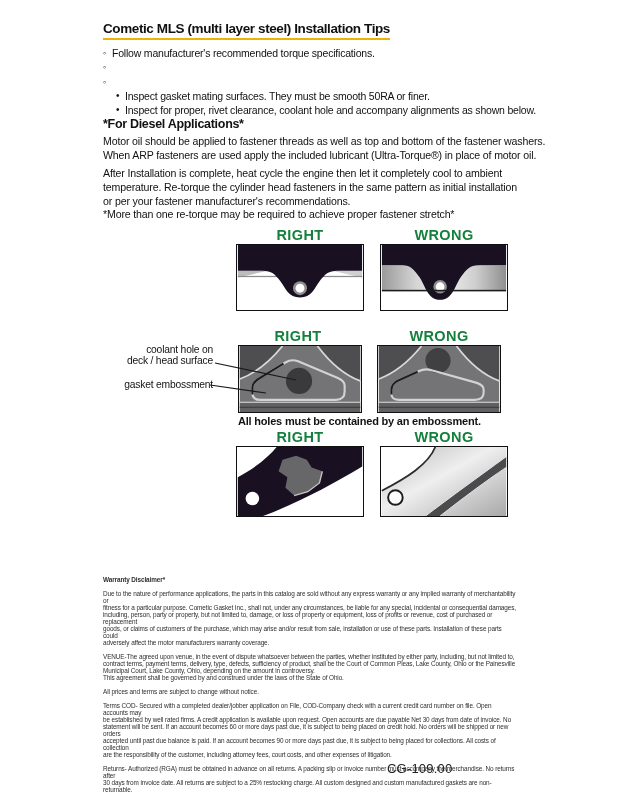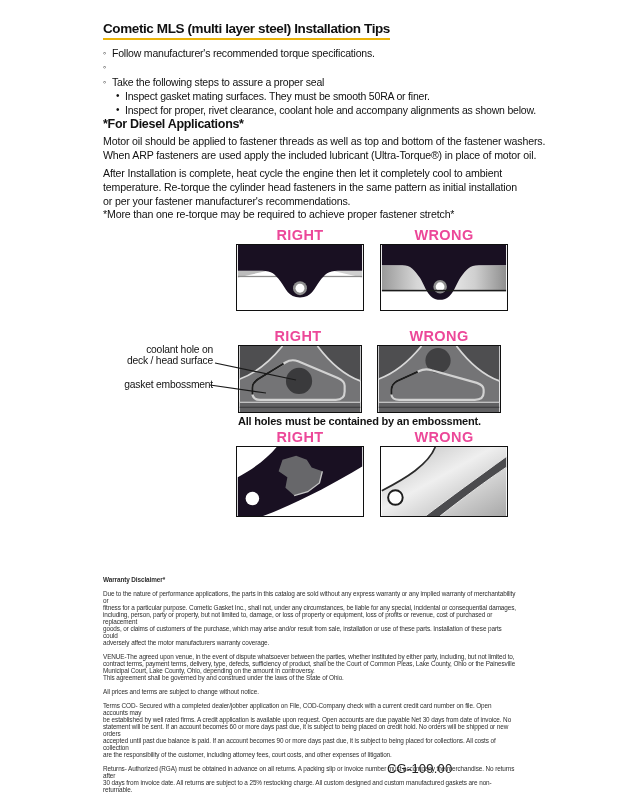--- a/index.html
+++ b/index.html
@@ -22,21 +22,21 @@
   .b-row.sub { padding-left:13px; }
   .b-row.sub .marker { font-size:10px; }
 
   .diesel-h { left:103px; top:117px; font-size:12.5px; font-weight:bold; letter-spacing:-0.3px; }
   .para { left:103px; font-size:10.6px; letter-spacing:-0.15px; line-height:13.8px; }
   .p1 { top:135px; }
   .p2 { top:167px; }
   .note { top:208px; }
 
   .fig-label { width:128px; text-align:center; font-size:14.5px; font-weight:bold;
-               letter-spacing:0.4px; color:#ec4899; }
+               letter-spacing:0.4px; color:#15803d; }
   .fig-box { border:1.6px solid #101010; background:#fff; }
   .fig-box svg { display:block; width:100%; height:100%; }
   .caption { font-size:11px; font-weight:bold; letter-spacing:-0.2px; line-height:11.5px; color:#131313; }
 
   .side-label { font-size:10.3px; letter-spacing:-0.2px; line-height:11px;
                 text-align:right; width:112px; color:#131313; }
 
   .leader-overlay { left:0; top:0; width:618px; height:800px; pointer-events:none; z-index:6; }
 
   .warranty { left:103px; top:576px; width:414px; font-size:6.4px; line-height:7px;
@@ -56,21 +56,20 @@
   <div class="abs intro">
     <div class="b-row">
       <span class="marker">◦</span>
       <span>Follow manufacturer's recommended torque specifications.</span>
     </div>
     <div class="b-row">
       <span class="marker">◦</span>
     </div>
     <div class="b-row">
       <span class="marker">◦</span>
-      <span>Take the following steps to assure a proper seal</span>
     </div>
     <div class="b-row sub">
       <span class="marker">•</span>
       <span>Inspect gasket mating surfaces.  They must be smooth 50RA or finer.</span>
     </div>
     <div class="b-row sub">
       <span class="marker">•</span>
       <span>Inspect for proper, rivet clearance, coolant hole and accompany alignments as shown below.</span>
     </div>
   </div>

